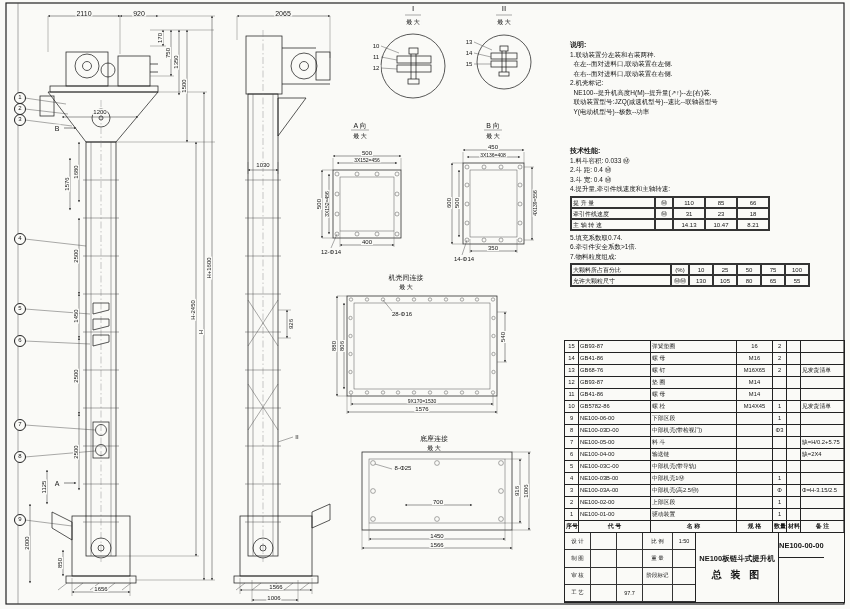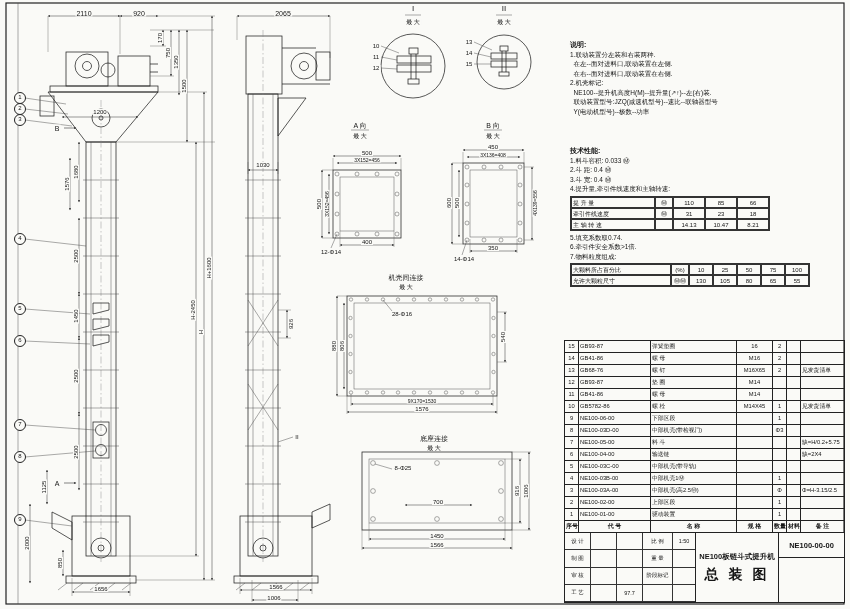--- a/index.html
+++ b/index.html
@@ -51,22 +51,22 @@
            display:flex;align-items:center;justify-content:center;box-sizing:border-box;
            white-space:nowrap;overflow:hidden;}
   .tb-left .tb-cell:nth-child(1){width:26px;}
   .tb-left .tb-cell:nth-child(2){width:26px;}
   .tb-left .tb-cell:nth-child(3){width:26px;}
   .tb-left .tb-cell:nth-child(4){width:30px;}
   .tb-left .tb-cell:nth-child(5){width:22px;border-right:none;}
   .tb-mid{width:82px;border-right:.7px solid #222;display:flex;flex-direction:column;
           align-items:center;justify-content:center;gap:5px;text-align:center;}
   .tb-product{font-size:7.5px;font-weight:bold;line-height:1.2;padding:0 2px;}
-  .tb-sheetname{font-size:14px;font-weight:bold;letter-spacing:3px;}
-  .tb-right{flex:1;display:flex;flex-direction:column;}
+  .tb-sheetname{font-size:10px;font-weight:bold;letter-spacing:3px;}
+  .tb-right{flex:1;display:flex;}
   .tb-no{height:24px;border-bottom:.6px solid #222;display:flex;align-items:center;justify-content:center;
          font-size:7.5px;font-weight:bold;}
   .tb-class{flex:1;display:flex;align-items:center;justify-content:center;font-size:10px;
             font-weight:bold;letter-spacing:2px;}
 </style>
 </head>
 <body>
 
 <div class="sheet">
 

